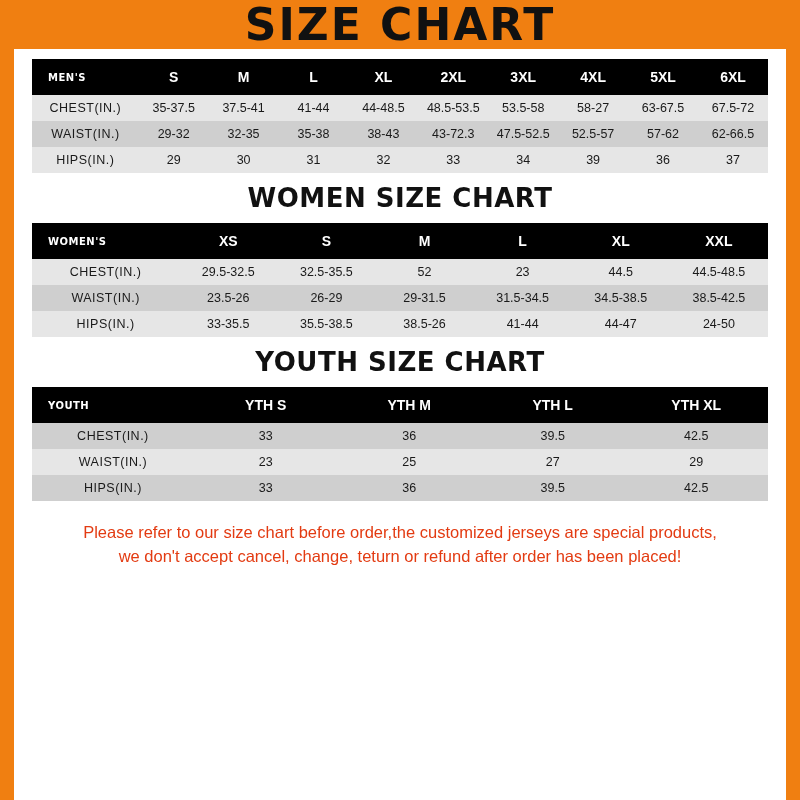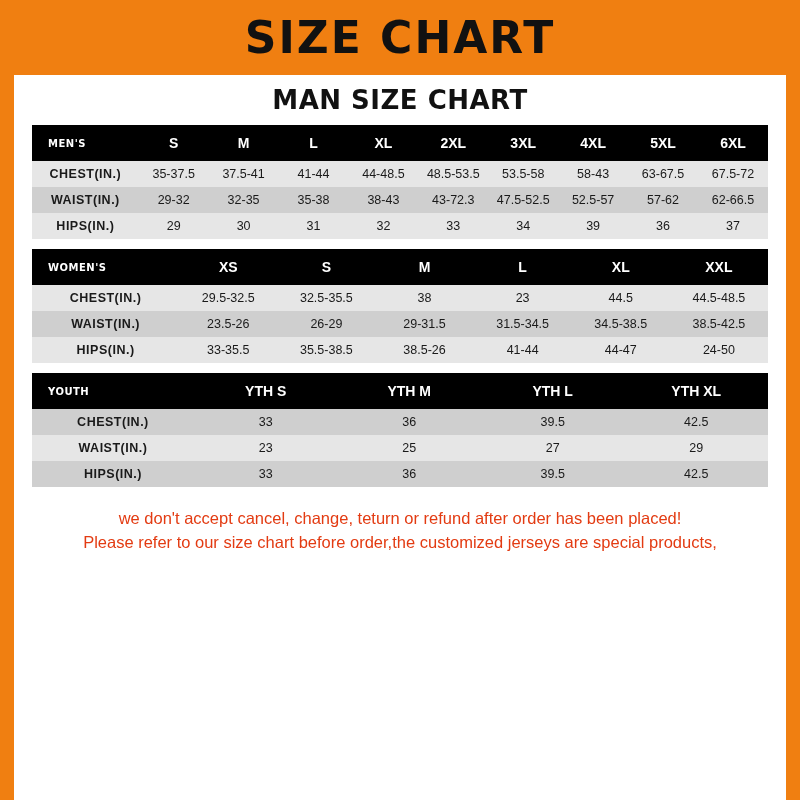--- a/index.html
+++ b/index.html
@@ -16,21 +16,21 @@
   .page {
     position: relative;
     width: 800px;
     height: 800px;
     box-sizing: border-box;
     border-left: 14px solid #f07f11;
     border-right: 14px solid #f07f11;
     background: #ffffff;
   }
   .banner {
-    height: 75px;
+    height: 49px;
     background: #f07f11;
     display: flex;
     align-items: center;
     justify-content: center;
   }
   .banner-title {
     font-family: "DejaVu Sans", sans-serif;
     font-weight: bold;
     font-size: 44px;
     letter-spacing: 2px;
@@ -75,21 +75,21 @@
   }
   table.size-table thead th.row-head {
     text-align: left;
     padding-left: 16px;
     font-family: "DejaVu Sans", sans-serif;
     font-size: 10px;
     letter-spacing: 0.5px;
   }
   table.size-table tbody td.row-head {
     text-align: center;
-    font-weight: bold;
+    font-weight: normal;
     letter-spacing: 0.5px;
   }
   table.size-table tbody tr.odd td {
     background: #e6e6e6;
   }
   table.size-table tbody tr.even td {
     background: #cfcfcf;
   }
   
   .men-table col.c0 { width: 14.5%; }
@@ -111,21 +111,20 @@
 
 <div class="page">
 
   <div class="banner">
     <div class="banner-title">SIZE CHART</div>
   </div>
 
   <div class="content">
 
     <div class="section">
-      <div class="section-title">MAN SIZE CHART</div>
       <table class="size-table men-table">
         <colgroup>
           <col class="c0">
             <col>
             <col>
             <col>
             <col>
             <col>
             <col>
             <col>
@@ -148,21 +147,21 @@
         </thead>
         <tbody>
           <tr class="odd">
             <td class="row-head">CHEST(IN.)</td>
             <td>35-37.5</td>
             <td>37.5-41</td>
             <td>41-44</td>
             <td>44-48.5</td>
             <td>48.5-53.5</td>
             <td>53.5-58</td>
-            <td>58-43</td>
+            <td>58-27</td>
             <td>63-67.5</td>
             <td>67.5-72</td>
           </tr>
           <tr class="even">
             <td class="row-head">WAIST(IN.)</td>
             <td>29-32</td>
             <td>32-35</td>
             <td>35-38</td>
             <td>38-43</td>
             <td>43-72.3</td>
@@ -181,20 +180,21 @@
             <td>34</td>
             <td>39</td>
             <td>36</td>
             <td>37</td>
           </tr>
         </tbody>
       </table>
     </div>
 
     <div class="section">
+      <div class="section-title">WOMEN SIZE CHART</div>
       <table class="size-table women-table">
         <colgroup>
           <col class="c0">
             <col>
             <col>
             <col>
             <col>
             <col>
             <col>
         </colgroup>
@@ -207,21 +207,21 @@
             <th>L</th>
             <th>XL</th>
             <th>XXL</th>
           </tr>
         </thead>
         <tbody>
           <tr class="odd">
             <td class="row-head">CHEST(IN.)</td>
             <td>29.5-32.5</td>
             <td>32.5-35.5</td>
-            <td>38</td>
+            <td>52</td>
             <td>23</td>
             <td>44.5</td>
             <td>44.5-48.5</td>
           </tr>
           <tr class="even">
             <td class="row-head">WAIST(IN.)</td>
             <td>23.5-26</td>
             <td>26-29</td>
             <td>29-31.5</td>
             <td>31.5-34.5</td>
@@ -235,20 +235,21 @@
             <td>38.5-26</td>
             <td>41-44</td>
             <td>44-47</td>
             <td>24-50</td>
           </tr>
         </tbody>
       </table>
     </div>
 
     <div class="section">
+      <div class="section-title">YOUTH SIZE CHART</div>
       <table class="size-table youth-table">
         <colgroup>
           <col class="c0">
             <col>
             <col>
             <col>
             <col>
         </colgroup>
         <thead>
           <tr>
@@ -279,18 +280,18 @@
             <td>33</td>
             <td>36</td>
             <td>39.5</td>
             <td>42.5</td>
           </tr>
         </tbody>
       </table>
     </div>
 
     <div class="footer-note">
+      <div>Please refer to our size chart before order,the customized jerseys are special products,</div>
       <div>we don't accept cancel, change, teturn or refund after order has been placed!</div>
-      <div>Please refer to our size chart before order,the customized jerseys are special products,</div>
     </div>
 
   </div>
 </div>
 
 </body></html>

